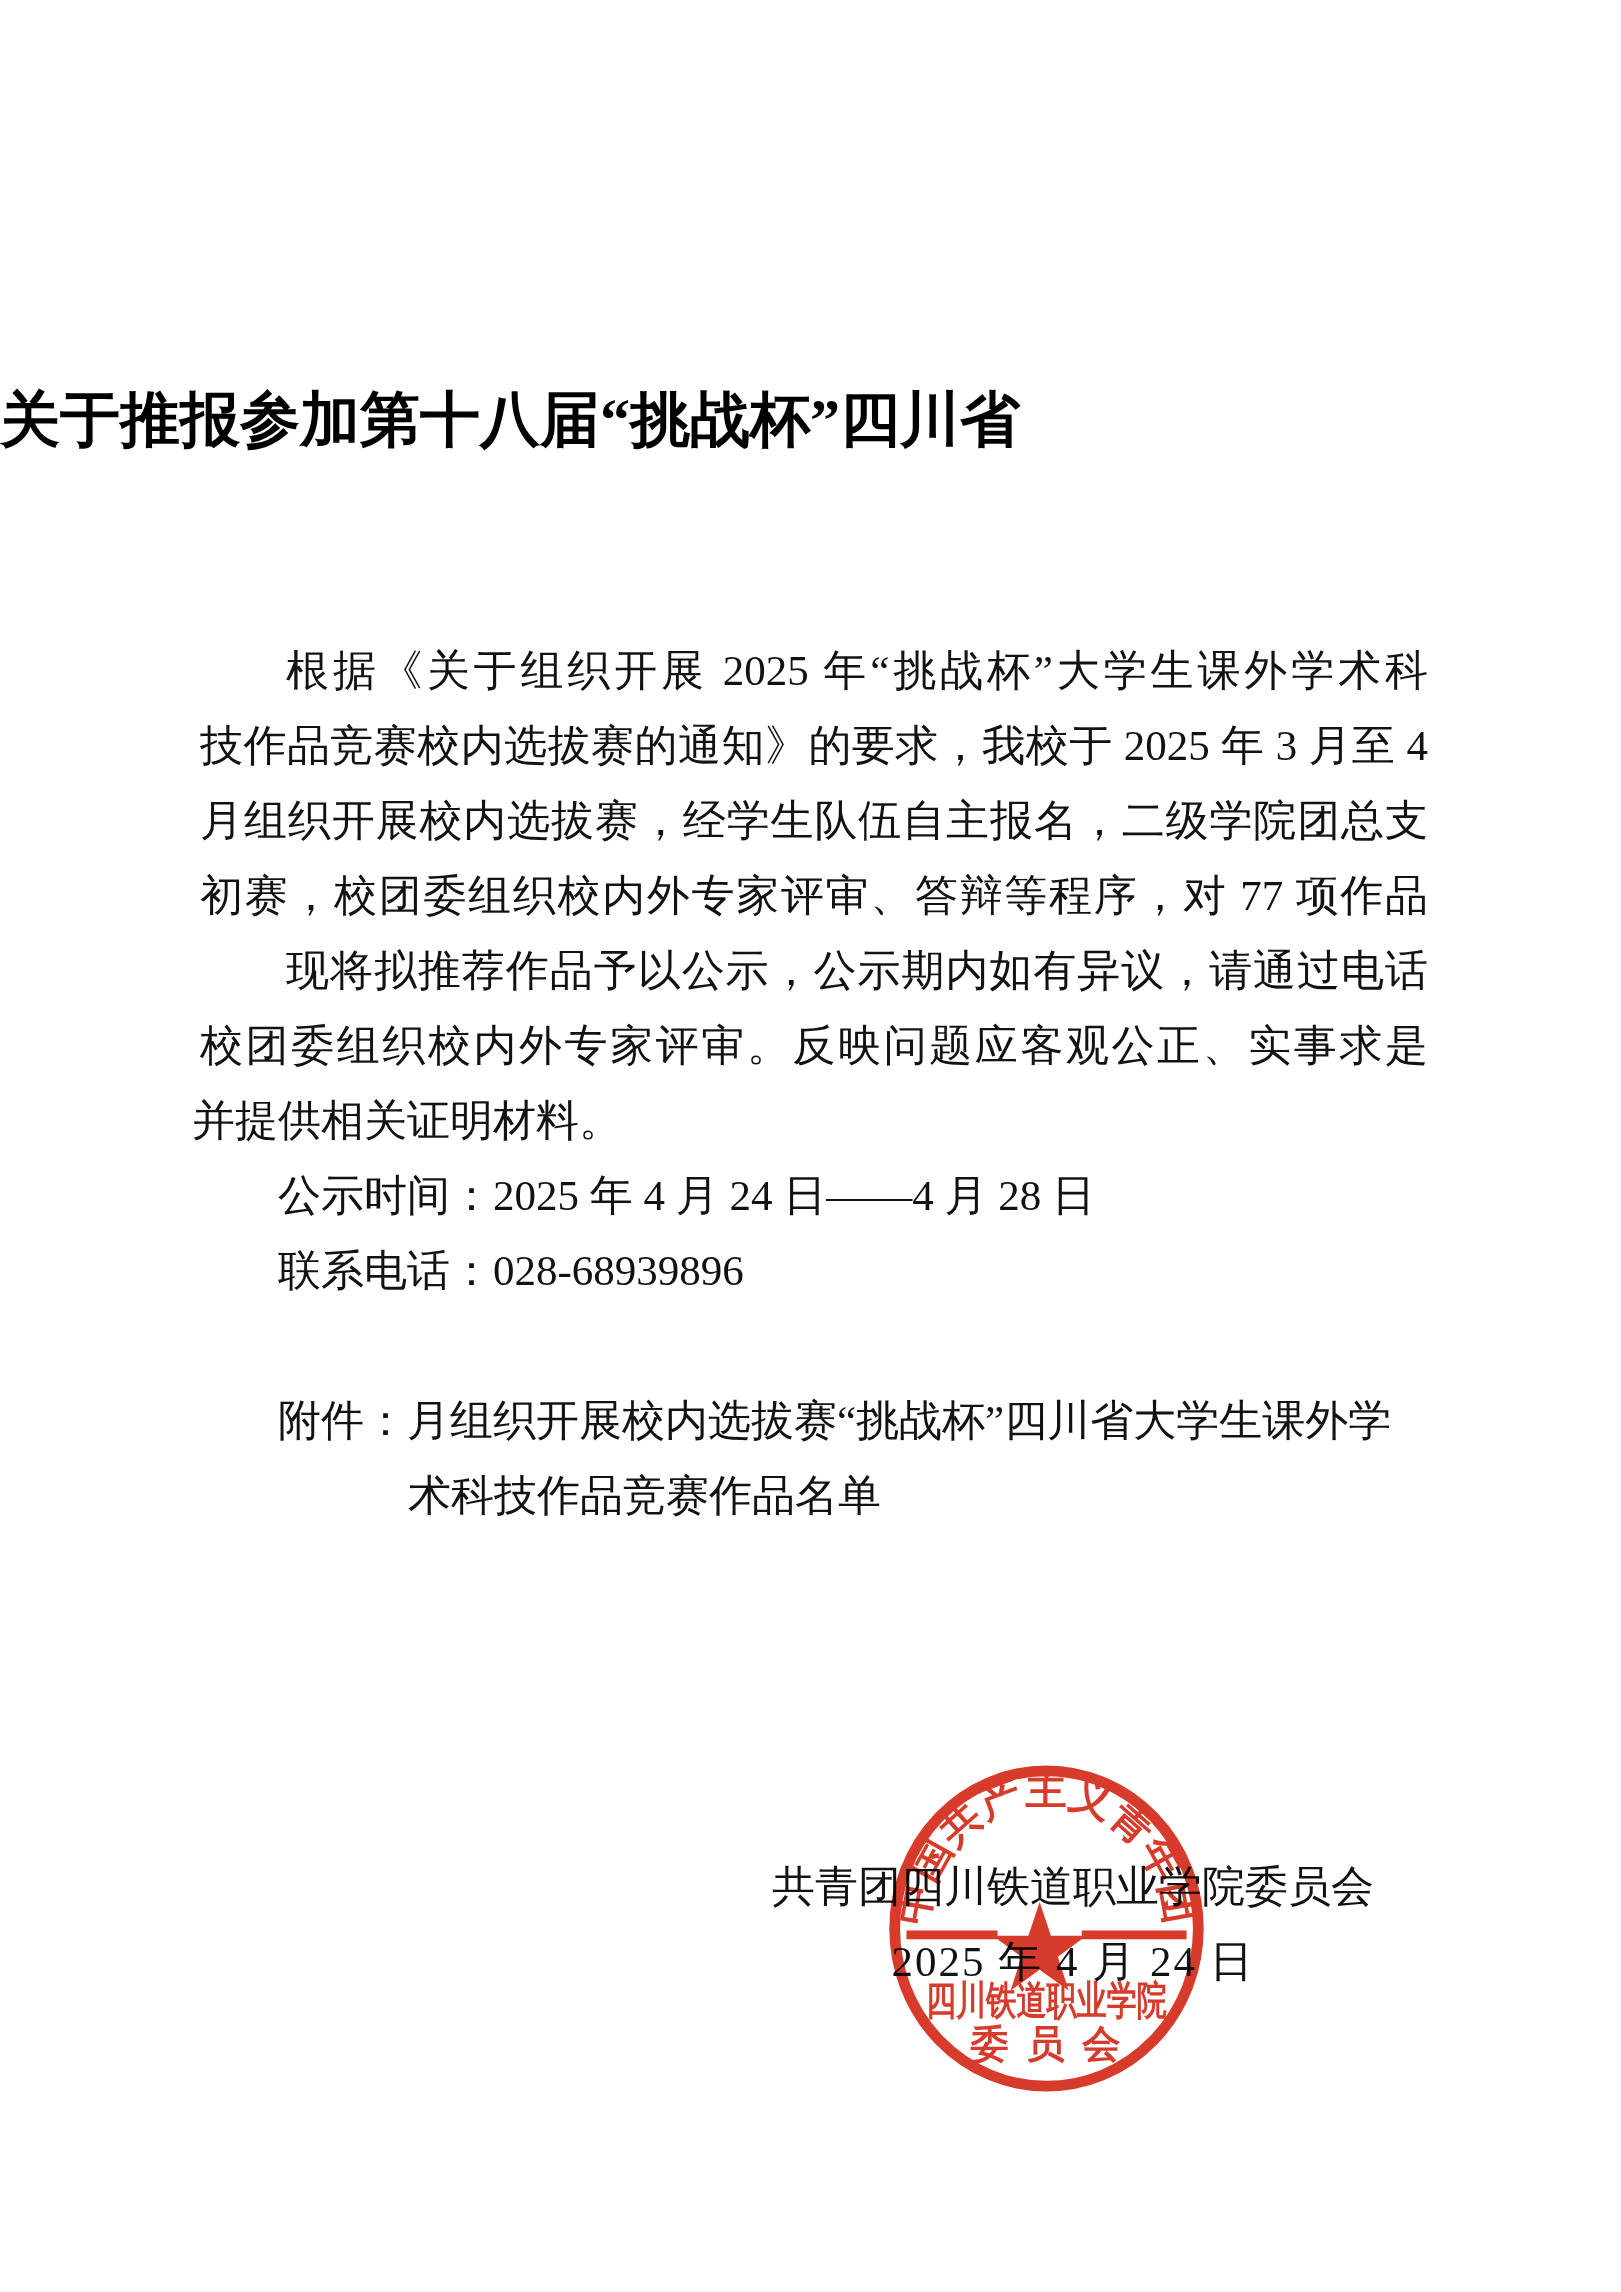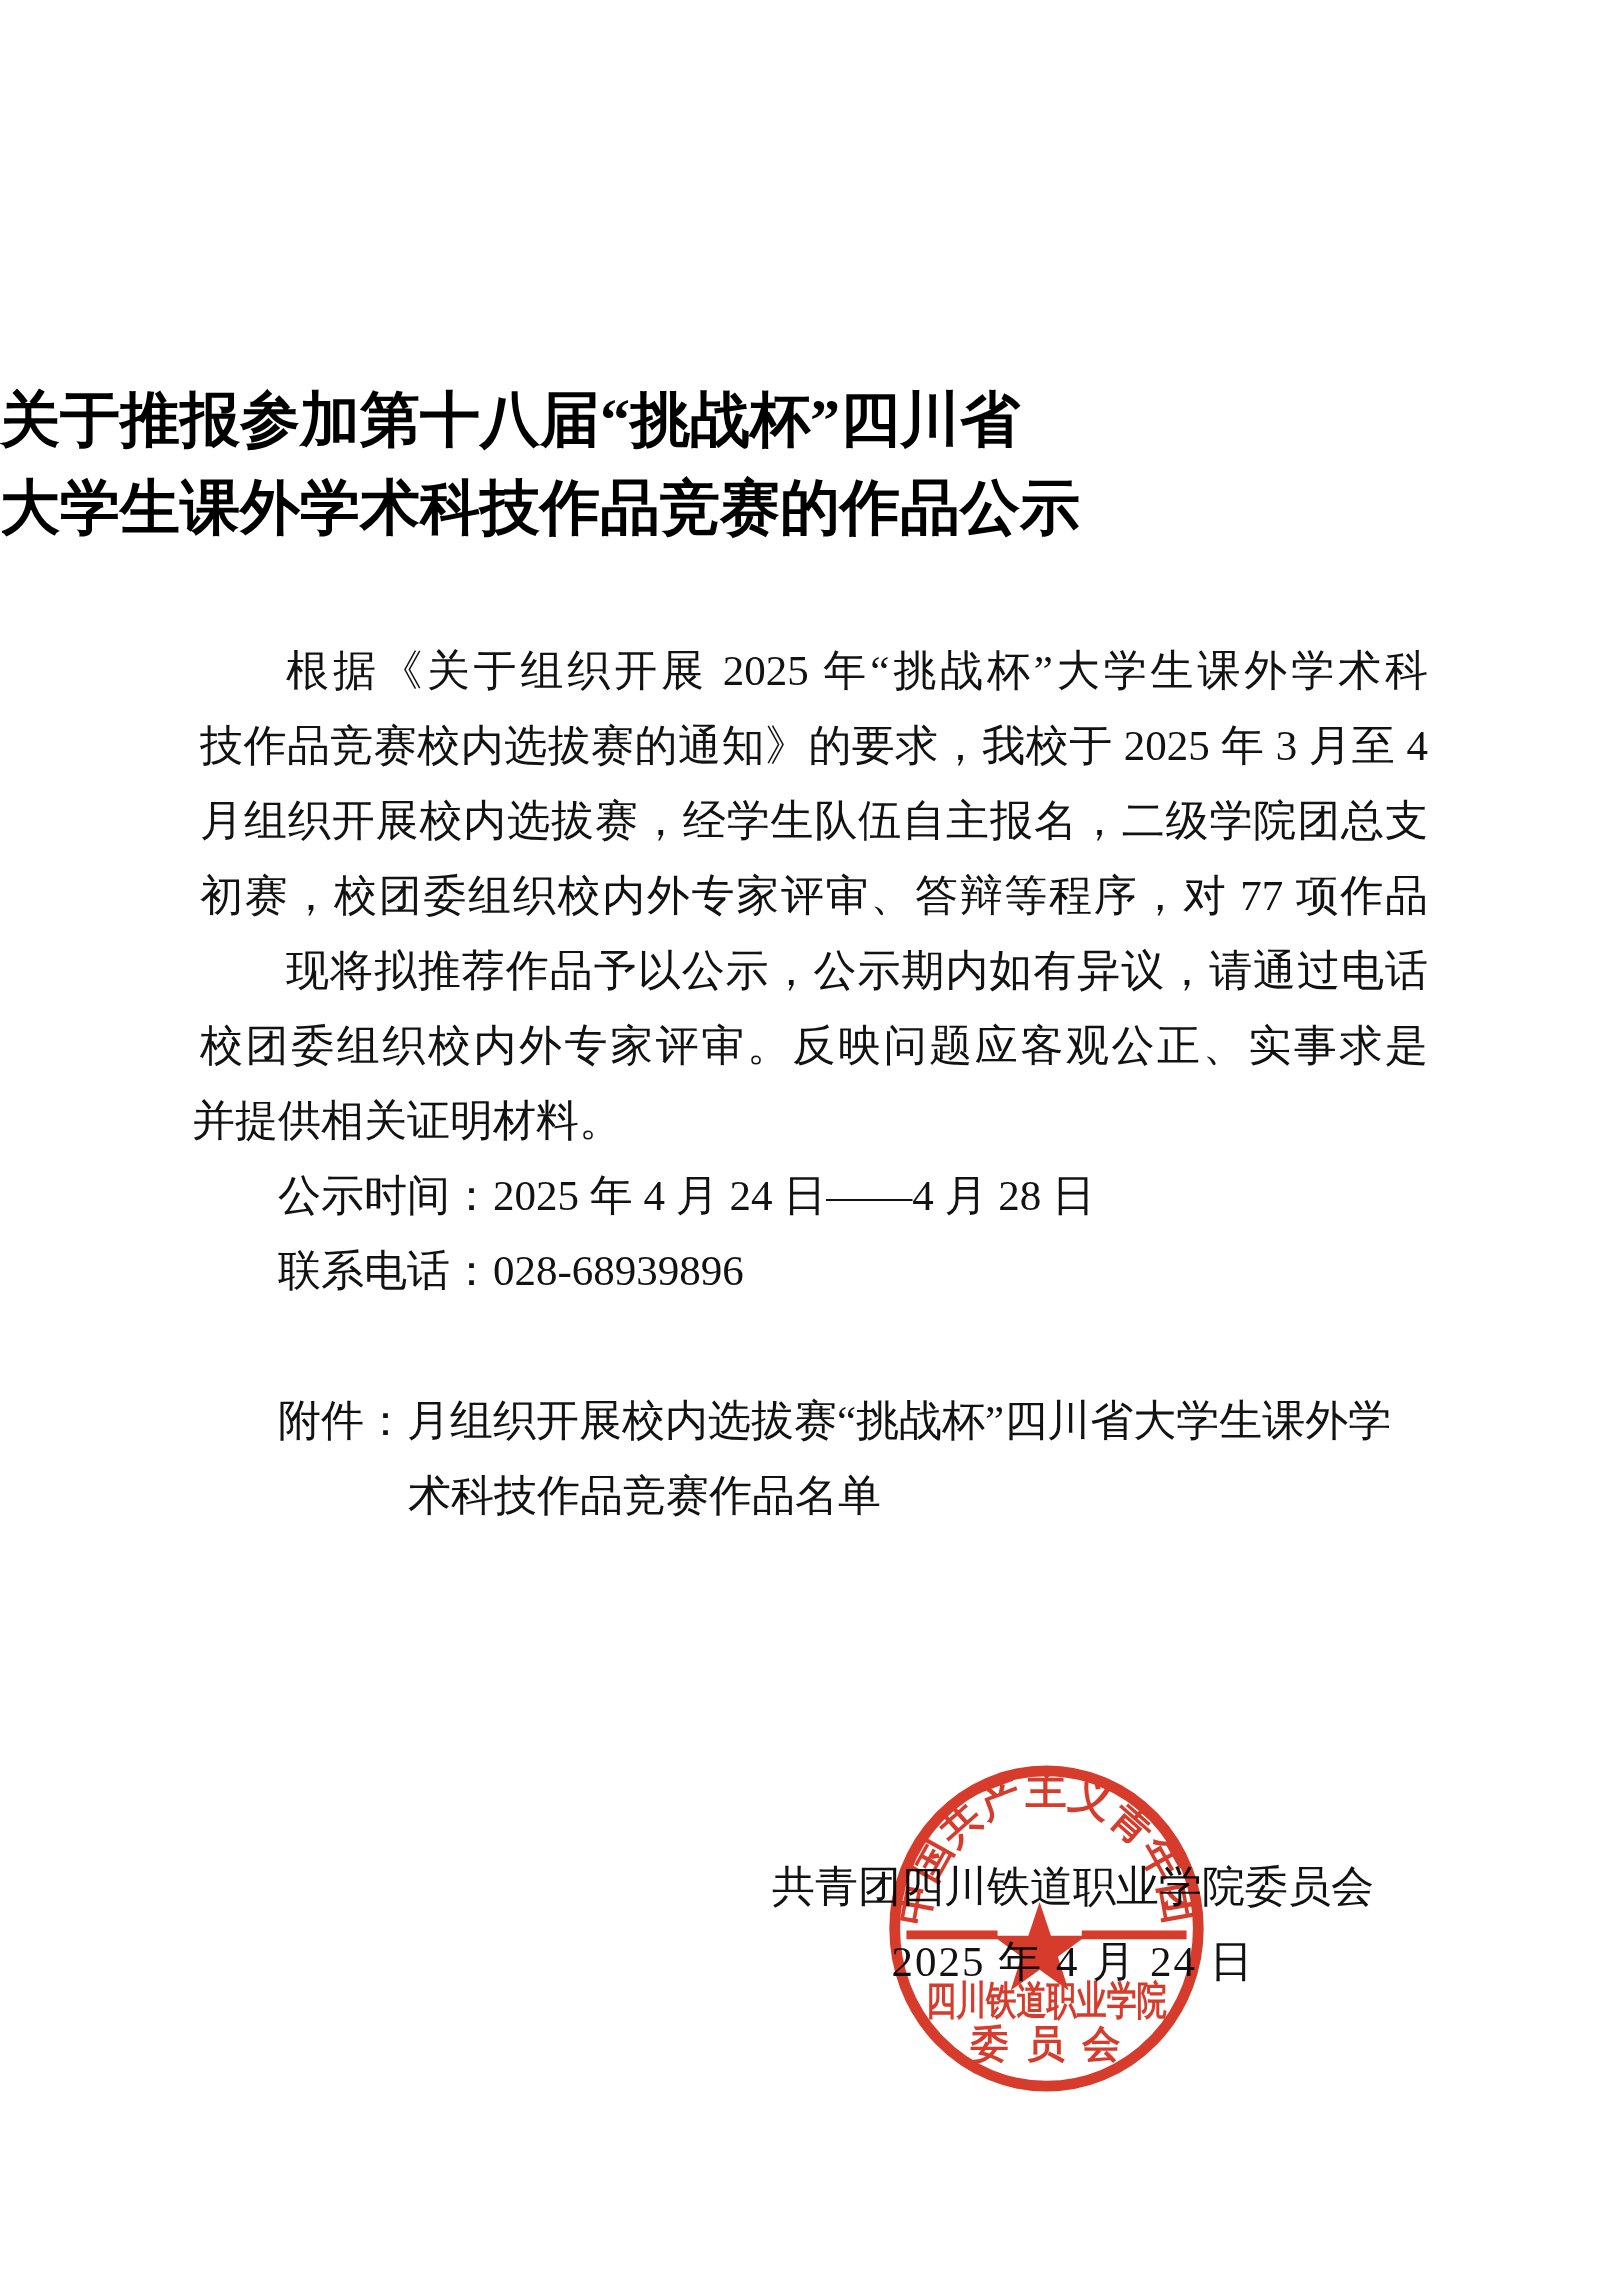--- a/index.html
+++ b/index.html
@@ -61,21 +61,20 @@
   .stamp svg{display:block;width:100%;height:100%;}
   .stamp text{font-family:"Liberation Serif","DejaVu Serif",serif;}
 </style>
 </head>
 <body>
 
 <div class="page">
 
   <div class="doc-title">
     <div>关于推报参加第十八届“挑战杯”四川省</div>
-    <div>大学生课外学术科技作品竞赛的作品公示</div>
   </div>
 
   <div class="doc-body" id="doc-body">
       <div class="bline ind2 just">根据《关于组织开展 2025 年“挑战杯”大学生课外学术科</div>
       <div class="bline just">技作品竞赛校内选拔赛的通知》的要求，我校于 2025 年 3 月至 4</div>
       <div class="bline just">月组织开展校内选拔赛，经学生队伍自主报名，二级学院团总支</div>
       <div class="bline just">初赛，校团委组织校内外专家评审、答辩等程序，对 77 项作品</div>
       <div class="bline ind2 just">现将拟推荐作品予以公示，公示期内如有异议，请通过电话</div>
       <div class="bline just">校团委组织校内外专家评审。反映问题应客观公正、实事求是</div>
       <div class="bline">并提供相关证明材料。</div>

